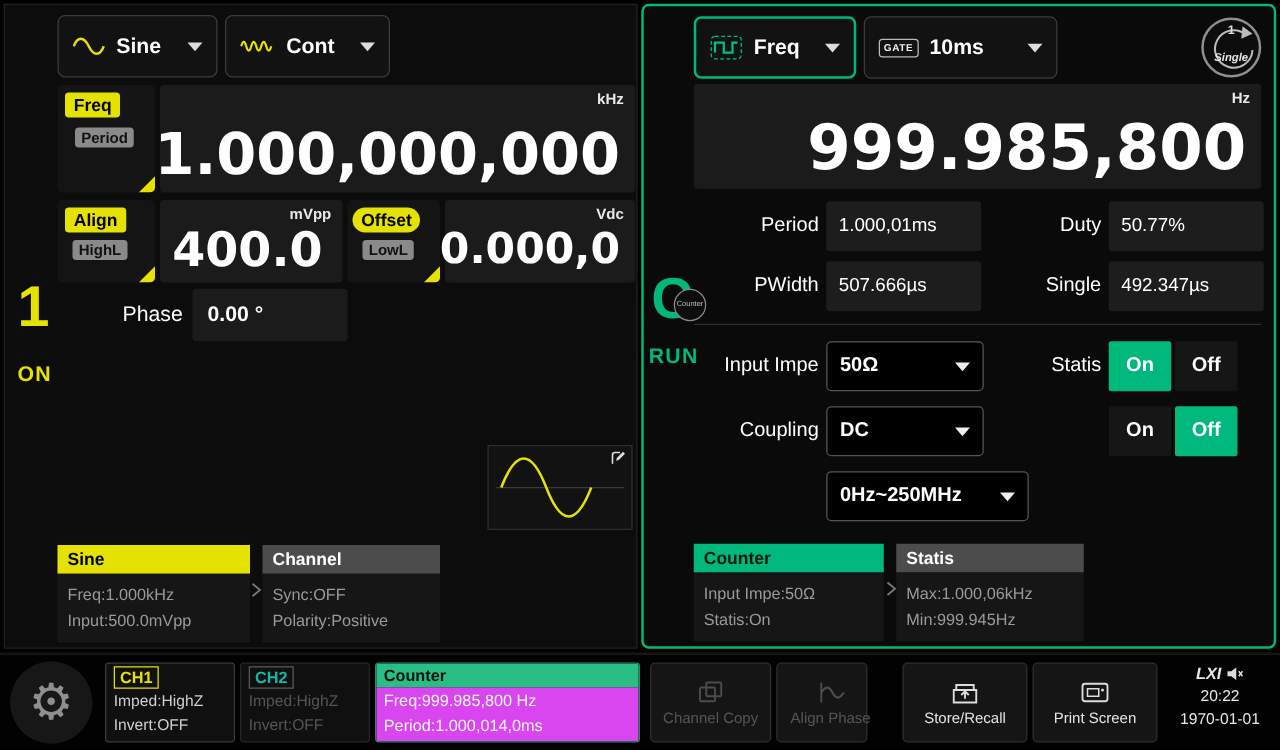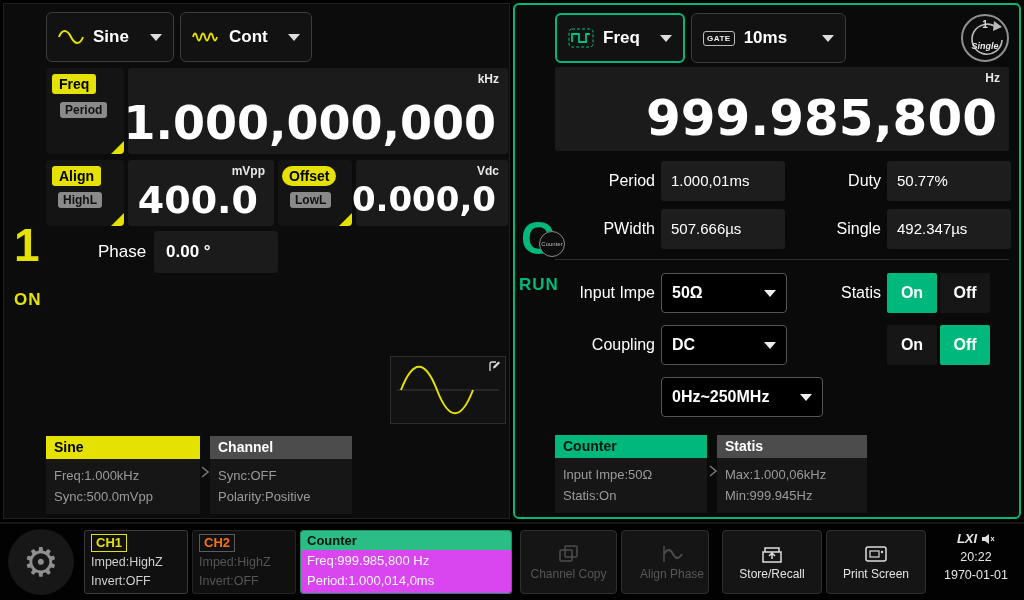--- a/index.html
+++ b/index.html
@@ -136,34 +136,34 @@
   #bb-logo { position:absolute; left:8px; top:5px; width:66px; height:66px; border-radius:50%;
              background:#171717; display:flex; align-items:center; justify-content:center; }
   #bb-logo .gear { font-size:40px; color:#8f8f8f; font-family:"DejaVu Sans", sans-serif; line-height:1; }
   .bb-card { position:absolute; top:6px; height:64px; background:#101010; border:1px solid #3a3a3a;
              border-radius:3px; padding:2px 6px; }
   .bb-card .t { display:inline-block; border:1px solid #e5e100; color:#e5e100; font-weight:bold;
                 font-size:13px; line-height:16px; padding:0 4px; margin-bottom:1px; }
   .bb-card .ln { font-size:12.5px; color:#cfcfcf; line-height:19px; white-space:nowrap; }
   #bb-ch1 { left:84px; width:104px; }
   #bb-ch2 { left:192px; width:104px; border-color:#262626; }
-  #bb-ch2 .t  { border-color:#5a5a5a; color:#f97316; }
+  #bb-ch2 .t  { border-color:#5a5a5a; color:#14b8a6; }
   #bb-ch2 .ln { color:#555; }
   #bb-counter { position:absolute; left:300px; top:6px; width:212px; height:64px; border:1px solid #1f8f66;
                 border-radius:3px; overflow:hidden; }
   #bb-counter .csc-hdr { height:19px; line-height:19px; background:#2abd85; color:#03140d; font-weight:bold;
                          font-size:13px; padding:0 6px; }
   #bb-counter .csc-bd  { height:43px; background:#d946ef; color:#eef7f2; font-size:13px; line-height:20px;
                          padding:1px 6px; white-space:nowrap; }
   .bb-btn { position:absolute; top:6px; height:64px; background:#151515; border:1px solid #2f2f2f;
             border-radius:4px; display:flex; flex-direction:column; align-items:center; justify-content:center;
             gap:3px; color:#e3e3e3; font-size:12px; white-space:nowrap; }
   .bb-btn.disabled { color:#565656; }
   #bb-copy  { left:520px; width:97px; }
-  #bb-align { left:621px; width:88px;padding-left:14px; }
+  #bb-align { left:621px; width:73px;padding-left:14px; }
   #bb-store { left:722px; width:100px; }
   #bb-print { left:826px; width:100px; }
   #bb-status { position:absolute; left:934px; top:6px; width:84px; height:64px; text-align:center;
                color:#e6e6e6; font-size:12.5px; line-height:18px; }
   #bb-status .lxi { font-weight:bold; font-style:italic; font-size:13px; }
   #bb-status .lxi-row { display:flex; align-items:center; justify-content:center; gap:4px; }
 
   .icon { display:inline-flex; align-items:center; justify-content:center; }
 </style>
 </head>
@@ -239,21 +239,21 @@
             <path d="M2 12 V5 a2 2 0 0 1 2 -2 h4" stroke="#ddd" stroke-width="1.3" fill="none"></path>
             <path d="M7 9 L12 4 l-1.6 -1.6 L5.4 7.4 L5 9.5 Z" fill="#ddd"></path>
           </svg>
       </span>
     </div>
 
     <div class="info-card" id="lp-card1">
       <div class="hdr hdr-yellow">Sine</div>
       <div class="bd">
         <div>Freq:1.000kHz</div>
-        <div>Sync:500.0mVpp</div>
+        <div>Input:500.0mVpp</div>
       </div>
     </div>
     <span class="card-sep icon" id="lp-sep">
       <svg width="8" height="12" viewBox="0 0 8 12">
           <path d="M1 1 L7 6 L1 11" stroke="#777" stroke-width="1.5" fill="none"></path>
         </svg>
     </span>
     <div class="info-card" id="lp-card2">
       <div class="hdr hdr-gray">Channel</div>
       <div class="bd">

